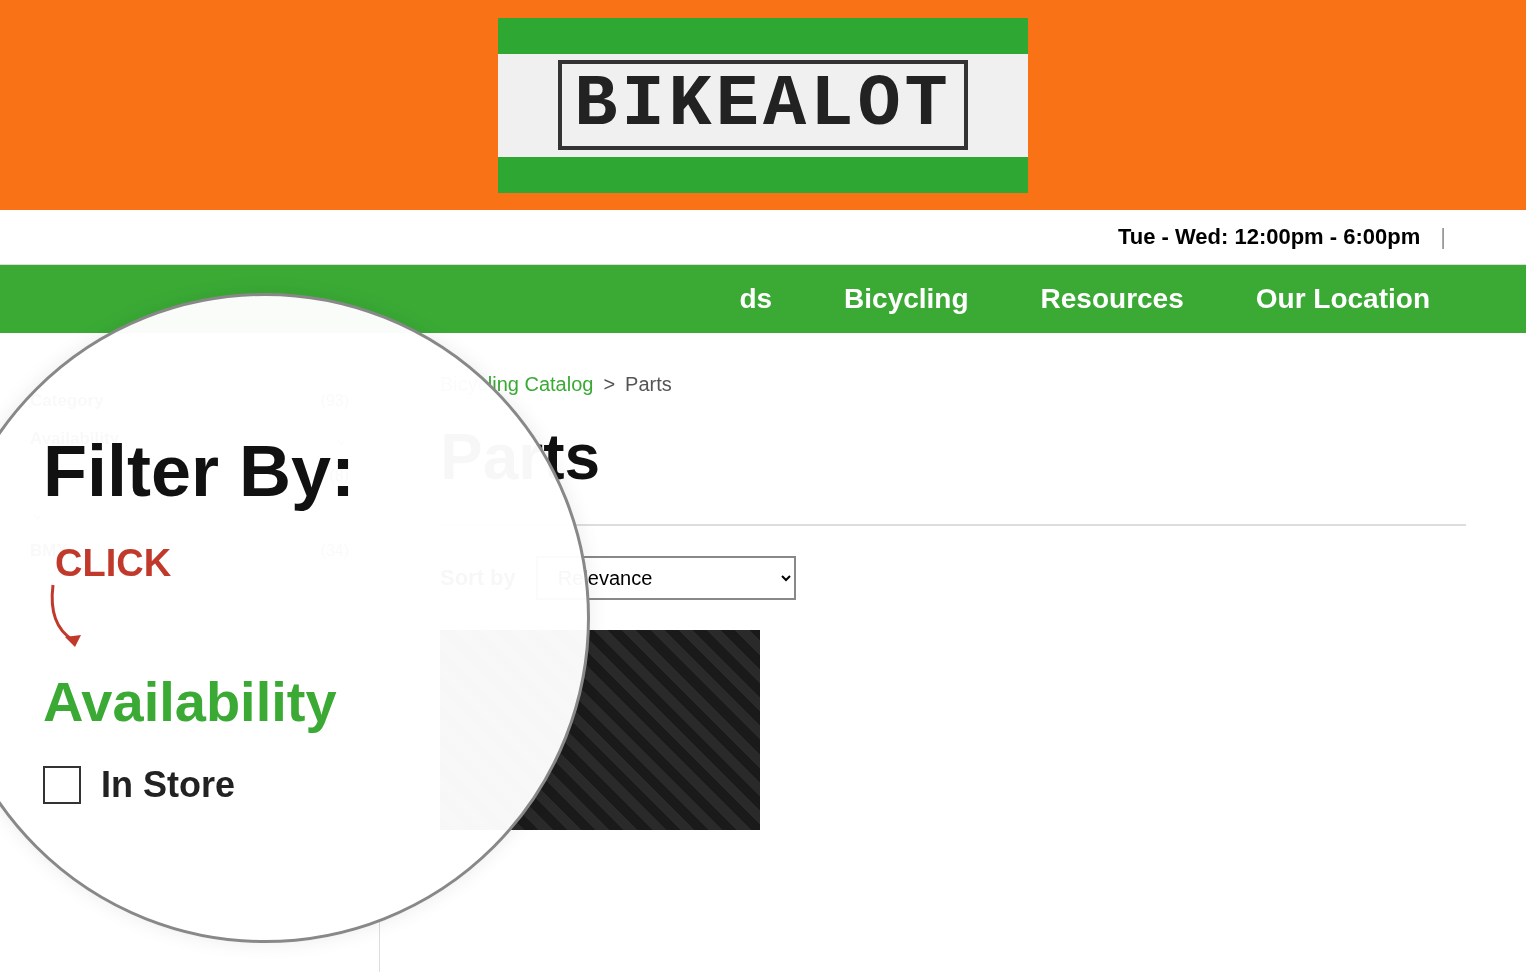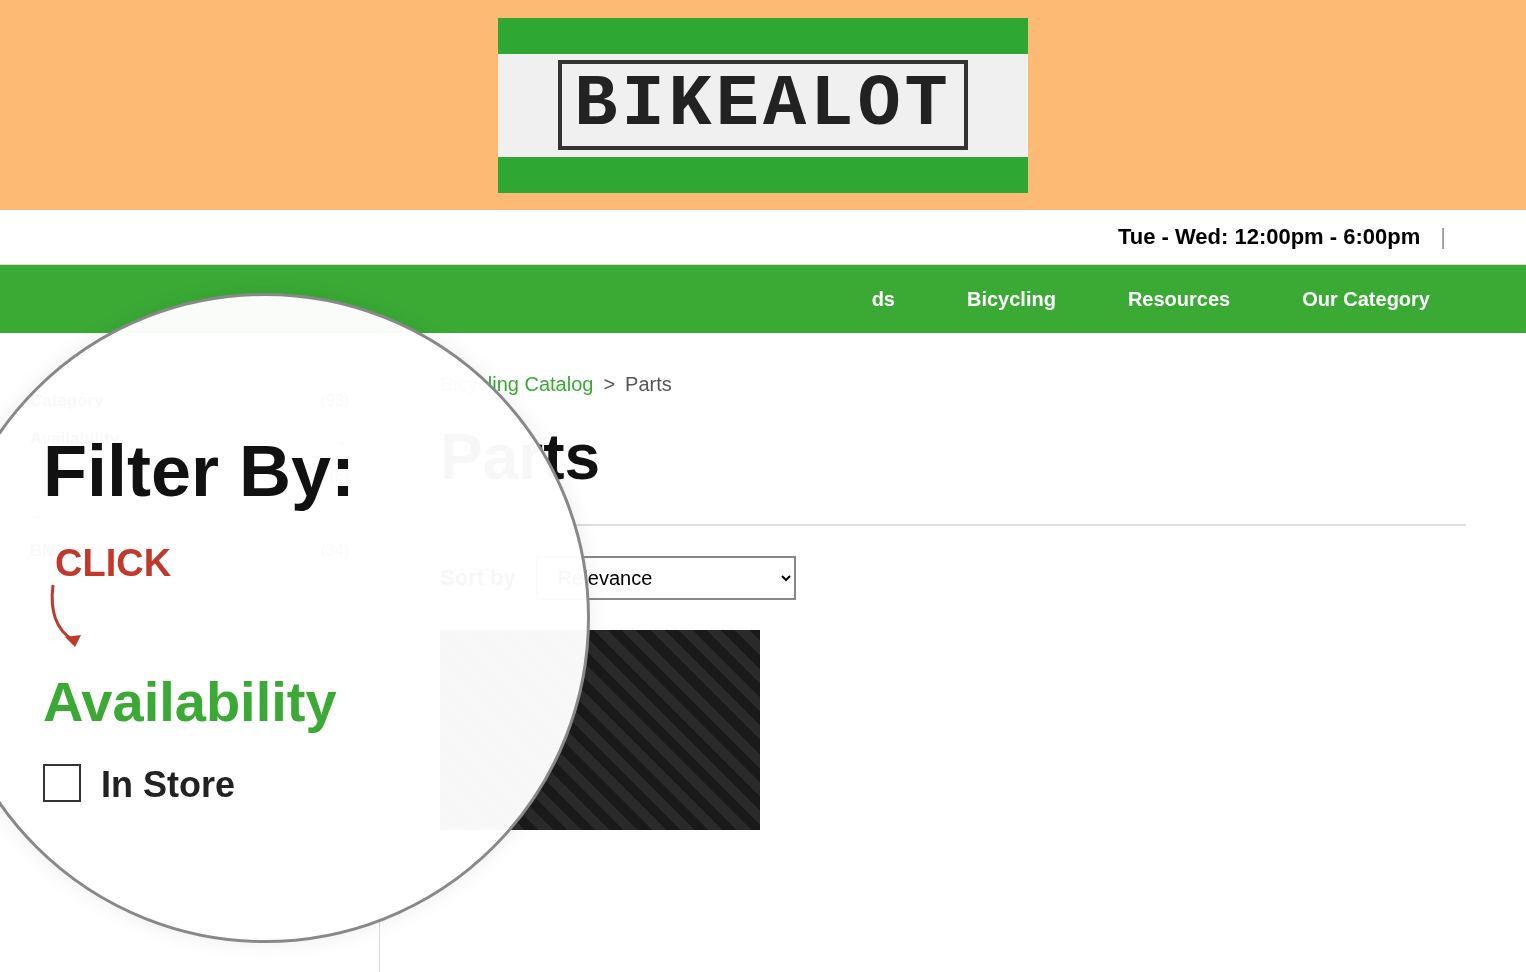--- a/index.html
+++ b/index.html
@@ -1,20 +1,20 @@
 <!DOCTYPE html>
 <html><head>
   <meta charset="utf-8">
   <style>
     * { margin: 0; padding: 0; box-sizing: border-box; }
     body { font-family: Arial, sans-serif; background: #fff; width: 1526px; min-height: 972px; overflow: hidden; }
 
     
     .header-top {
-      background: #fdba74;
+      background: #f97316;
       display: flex;
       align-items: center;
       justify-content: center;
       padding: 10px 0;
       height: 210px;
     }
     .logo-box {
       background: #f0f0f0;
       width: 530px;
       height: 175px;
@@ -69,21 +69,21 @@
     .nav-bar {
       background: #3aaa35;
       display: flex;
       align-items: center;
       justify-content: flex-end;
       padding: 0 60px;
       height: 68px;
     }
     .nav-item {
       color: #fff;
-      font-size: 20px;
+      font-size: 28px;
       font-weight: bold;
       padding: 0 36px;
       cursor: pointer;
       text-decoration: none;
     }
 
     
     .main-layout {
       display: flex;
       width: 100%;
@@ -146,20 +146,21 @@
       margin-left: 12px;
     }
     .circle-availability {
       font-size: 56px;
       font-weight: 900;
       color: #3aaa35;
       margin-bottom: 30px;
     }
     .circle-checkbox-row {
       display: flex;
+      align-items: center;
       gap: 20px;
       font-size: 36px;
       color: #222;
       font-weight: bold;
     }
     .circle-checkbox {
       width: 38px;
       height: 38px;
       border: 2px solid #333;
       background: #fff;
@@ -281,21 +282,21 @@
 
 <div class="header-hours">
   <span>Tue - Wed: 12:00pm - 6:00pm</span>
   <span class="hours-divider">|</span>
 </div>
 
 <nav class="nav-bar">
   <a class="nav-item">ds</a>
   <a class="nav-item">Bicycling</a>
   <a class="nav-item">Resources</a>
-  <a class="nav-item">Our Category</a>
+  <a class="nav-item">Our Location</a>
 </nav>
 
 <div class="main-layout">
 
   <aside class="sidebar">
 
     <div class="circle-overlay">
       <div class="circle-filter-title">Filter By:</div>
 
       <div class="click-annotation">

